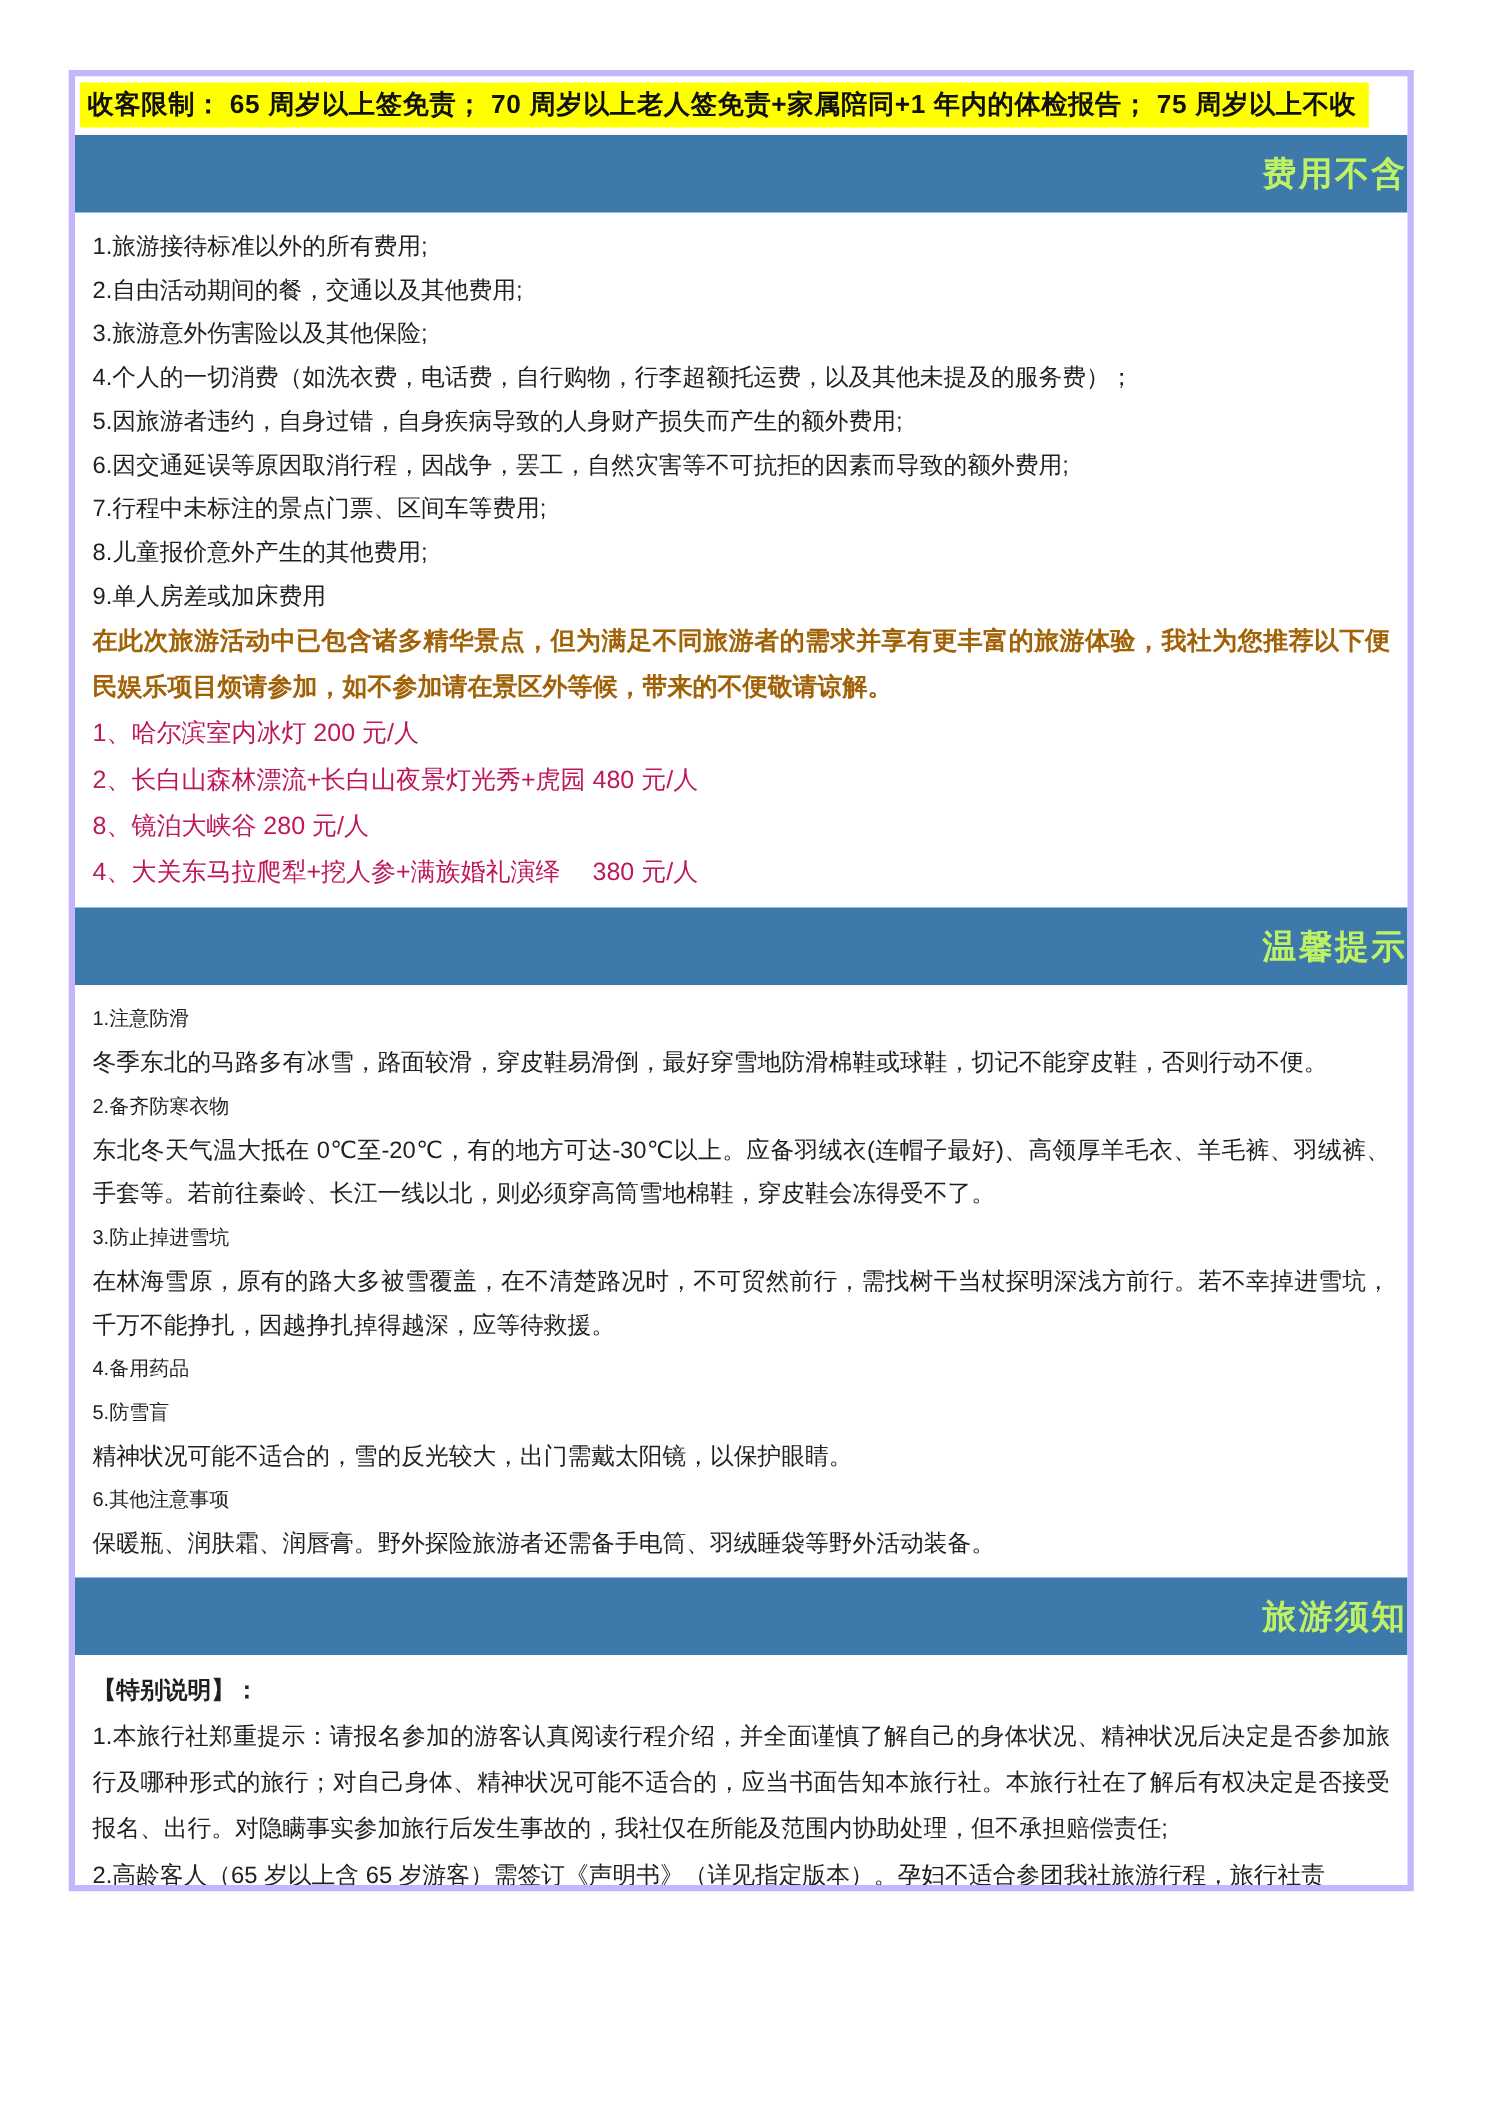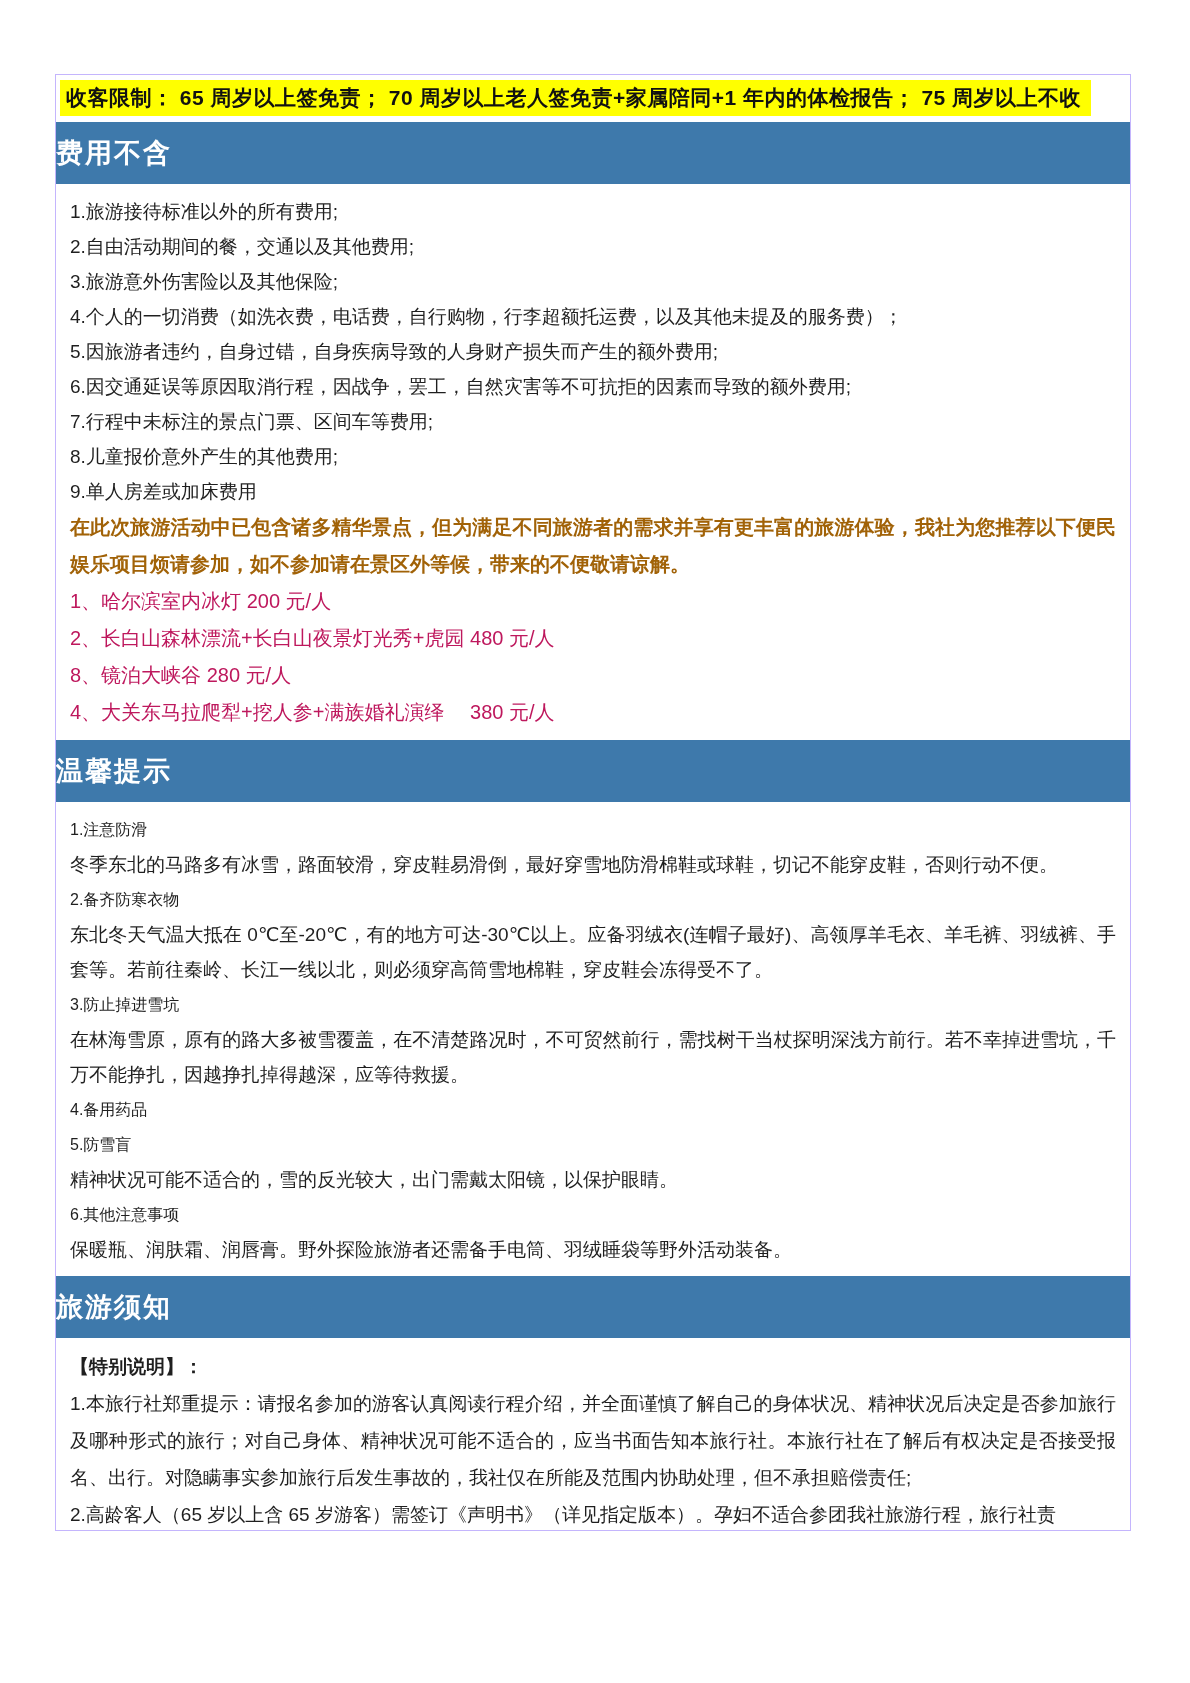--- a/index.html
+++ b/index.html
@@ -6,44 +6,44 @@
   html,body { background:#ffffff; }
   .page {
     position:relative;
     width:1190px; height:1683px;
     background:#ffffff;
     font-family:"Liberation Sans","DejaVu Sans",sans-serif;
     color:#1f1f1f;
     overflow:hidden;
   }
   .doc {
-    position:absolute; left:55px; top:74px;
+    position:absolute; left:55px; top:56px;
     width:1076px; height:1457px;
-    border:1px solid #c4b5fd;
+    border:5px solid #c4b5fd;
     background:#ffffff;
     overflow:hidden;
   }
   .banner-row { padding:5px 4px 6px 4px; }
   .highlight {
     display:inline-block;
     background:#ffff00;
     color:#111111;
     font-weight:bold;
     font-size:21px;
     line-height:36px;
     padding:0 10px 0 6px;
     letter-spacing:0.5px;
     white-space:nowrap;
   }
   .band {
     background:#3e79ab;
-    color:#ffffff;
+    color:#bef264;
     font-weight:bold;
     font-size:27px;
-    text-align:left;
+    text-align:right;
     height:62px;
     line-height:62px;
     letter-spacing:2px;
   }
   .content { padding:10px 14px 9px 14px; font-size:19px; }
   .fee-line { line-height:35px; }
   .note-blue {
     color:#a16207;
     font-weight:bold;
     font-size:20px;

